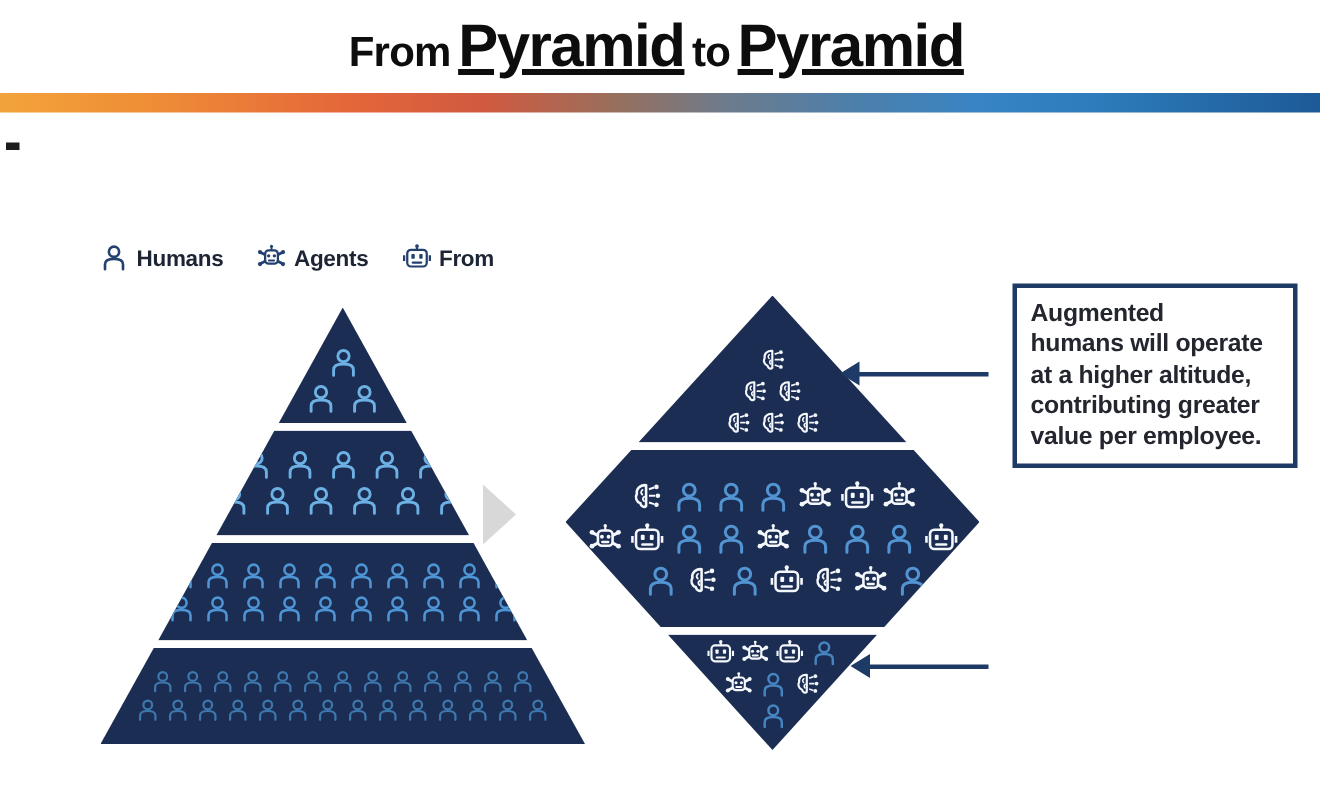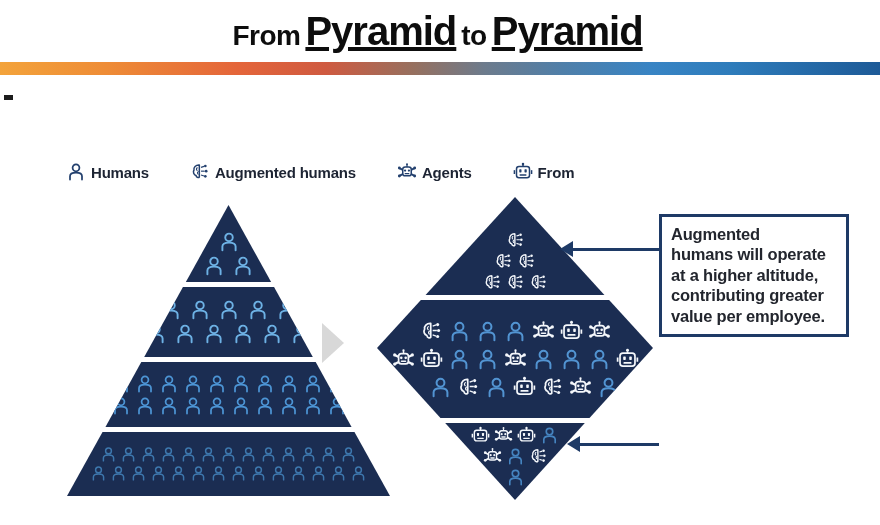--- a/index.html
+++ b/index.html
@@ -12,21 +12,21 @@
   .t-small { font-size:28px; font-weight:bold; letter-spacing:-0.5px; }
   .t-big { font-size:40px; font-weight:bold; letter-spacing:-1px; margin:0 5px;text-decoration:underline; }
 
   
   .grad-bar { position:absolute; top:62px; left:0; width:880px; height:13px;
     background:linear-gradient(90deg,#f3a33b 0%,#ee8c36 12%,#e4653a 27%,#cf5a40 37%,#96705f 47%,#6d7b8c 55%,#4f7fa9 64%,#3884c4 74%,#2e7cbb 83%,#1d5a97 100%); }
 
   .artifact { position:absolute; left:4px; top:95px; width:9px; height:5px; background:#1c1c1c; }
 
   
-  .legend { position:absolute; top:162px; left:66px; display:flex; align-items:center; gap:41px; }
+  .legend { position:absolute; top:162px; left:66px; display:flex; align-items:center; gap:22px; }
   .legend-item { display:flex; align-items:center; gap:5px; }
   .legend-label { font-size:15px; font-weight:bold; color:#1d2433; letter-spacing:-0.2px; }
   .licon { display:inline-flex; width:20px; height:20px; }
   .licon svg { width:100%; height:100%; }
 
   
   .pyramid { position:absolute; left:67px; top:205px; width:323px; height:291px; }
   .tier { position:absolute; left:0; width:323px; background:#1b2d52; display:flex; flex-direction:column; align-items:center; }
   .tier1 { top:0; height:77px; clip-path:polygon(50% 0,63.2% 100%,36.8% 100%); justify-content:flex-end; padding-bottom:5px; }
   .tier2 { top:82px; height:70px; clip-path:polygon(35.9% 0,64.1% 0,76.1% 100%,23.9% 100%); justify-content:center; }
@@ -47,21 +47,21 @@
   .icon-row { display:flex; justify-content:center; align-items:center; }
   .icon-row + .icon-row { margin-top:2px; }
   .dmid .icon-row + .icon-row { margin-top:0; }
   .icon { display:inline-flex; }
   .icon svg { display:block; }
 
   
   .callout { position:absolute; left:659px; width:190px; background:#ffffff; border:3px solid #1e3a66;
     padding:7px 8px 8px 9px; font-size:16.5px; font-weight:bold; line-height:1.24; color:#23262e;
     letter-spacing:-0.2px; white-space:pre-line; }
-  .callout1 { top:214px; }
+  .callout1 { top:189px;margin-left:16px; }
   .callout2 { top:377px; }
 
   .leader-line { position:absolute; height:3px; background:#1e3a66; }
   .line1 { left:572px; top:248px; width:87px; }
   .line2 { left:579px; top:443px; width:80px; }
   .leader-head { position:absolute; width:0; height:0; border-top:8px solid transparent; border-bottom:8px solid transparent; border-right:13px solid #1e3a66; }
   .head1 { left:560px; top:241px; }
   .head2 { left:567px; top:436px; }
 </style>
 </head>
@@ -78,37 +78,20 @@
     <div class="legend-item">
       <span class="licon">
           <svg viewBox="0 0 24 24" width="20" height="20">
             <g fill="none" stroke="#23406e" stroke-width="2.1" stroke-linecap="round">
               <circle cx="12" cy="7" r="4.1"></circle>
               <path d="M4.8 21 V17 C4.8 13.8 8 12.7 12 12.7 C16 12.7 19.2 13.8 19.2 17 V21"></path>
             </g>
           </svg>
         </span>
       <span class="legend-label">Humans</span>
-    </div>
-    <div class="legend-item">
-      <span class="licon">
-          <svg viewBox="0 0 24 24" width="20" height="20">
-            <path d="M11.2 3.6 C6.8 3.3 4.1 6.6 4.8 9.6 C3.3 12 4.5 15.3 7.2 16.2 C7.6 18.5 10.1 19.4 11.2 18 Z" fill="none" stroke="#23406e" stroke-width="1.8" stroke-linejoin="round"></path>
-            <path d="M8.7 6.9 Q6.9 8.5 8.5 10.1 M9.9 11.6 Q8.1 13 9.7 14.6" fill="none" stroke="#23406e" stroke-width="1.3" stroke-linecap="round"></path>
-            <g stroke="#23406e" stroke-width="1.4">
-              <line x1="13.2" y1="6.4" x2="16.8" y2="5.2"></line>
-              <line x1="13.2" y1="11" x2="17.6" y2="11"></line>
-              <line x1="13.2" y1="15.6" x2="16.8" y2="16.8"></line>
-            </g>
-            <circle cx="18.4" cy="4.8" r="1.6" fill="#23406e"></circle>
-            <circle cx="19.4" cy="11" r="1.6" fill="#23406e"></circle>
-            <circle cx="18.4" cy="17.2" r="1.6" fill="#23406e"></circle>
-          </svg>
-        </span>
-      <span class="legend-label">Augmented humans</span>
     </div>
     <div class="legend-item">
       <span class="licon">
           <svg viewBox="0 0 24 24" width="20" height="20">
             <g stroke="#23406e" stroke-width="2.2" stroke-linecap="round">
               <line x1="3.4" y1="7.6" x2="20.6" y2="16.4"></line>
               <line x1="20.6" y1="7.6" x2="3.4" y2="16.4"></line>
             </g>
             <circle cx="2.8" cy="7.2" r="1.7" fill="#23406e"></circle>
             <circle cx="21.2" cy="7.2" r="1.7" fill="#23406e"></circle>

